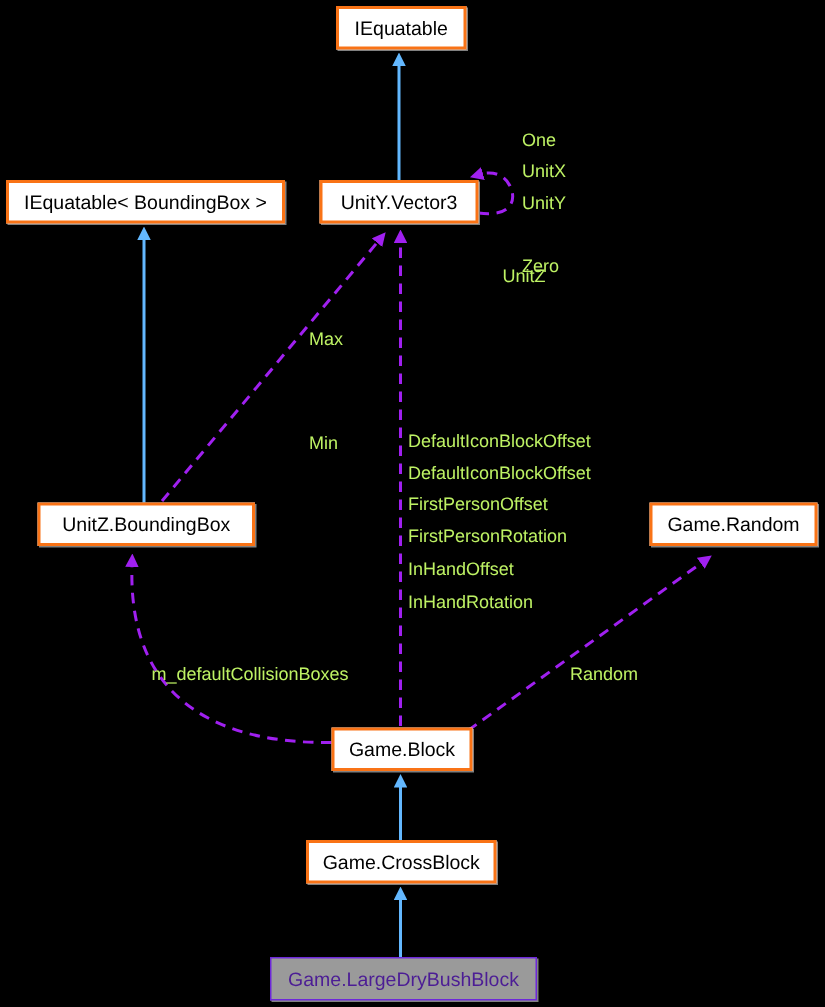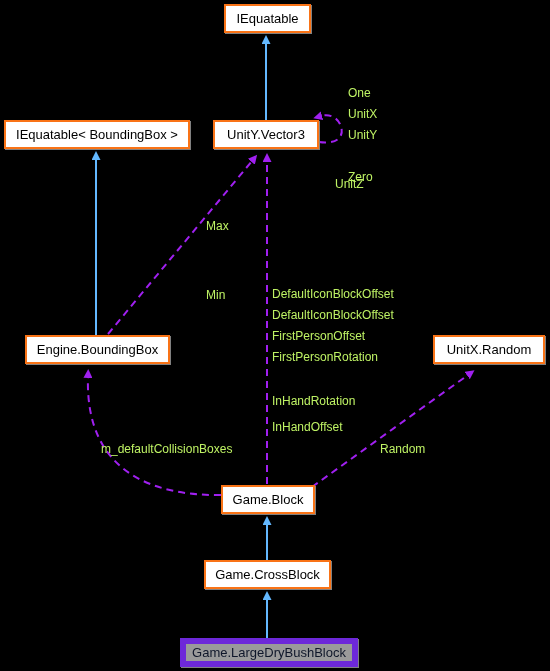--- a/index.html
+++ b/index.html
@@ -32,22 +32,22 @@
     line-height: 1;
     display: flex;
     align-items: center;
     justify-content: center;
     white-space: nowrap;
     z-index: 5;
     box-shadow: 1px 1px 0 0 #808080;
   }
   .node.current {
     background: #9a9a9a;
-    border: 6px solid #6d28d9;
-    color: #0f172a;
+    border: 1px solid #6d28d9;
+    color: #4c1d95;
   }
   .edge-label {
     position: absolute;
     color: #bef264;
     font-size: 12px;
     line-height: 1;
     white-space: nowrap;
     z-index: 4;
   }
 </style>
@@ -91,25 +91,25 @@
 
   <div class="node" style="left:4px; top:120px; width:186px; height:29px;">
     <span>IEquatable&lt; BoundingBox &gt;</span>
   </div>
 
   <div class="node" style="left:213px; top:120px; width:106px; height:29px;">
     <span>UnitY.Vector3</span>
   </div>
 
   <div class="node" style="left:25px; top:335px; width:145px; height:29px;">
-    <span>Engine.BoundingBox</span>
+    <span>UnitZ.BoundingBox</span>
   </div>
 
   <div class="node" style="left:433px; top:335px; width:112px; height:29px;">
-    <span>UnitX.Random</span>
+    <span>Game.Random</span>
   </div>
 
   <div class="node" style="left:221px; top:485px; width:94px; height:29px;">
     <span>Game.Block</span>
   </div>
 
   <div class="node" style="left:204px; top:560px; width:127px; height:29px;">
     <span>Game.CrossBlock</span>
   </div>
 
@@ -123,19 +123,19 @@
   <div class="edge-label" style="left:335px; top:150px;margin-top:28px;">UnitZ</div>
   <div class="edge-label" style="left:348px; top:171px;">Zero</div>
 
   <div class="edge-label" style="left:206px; top:220px;">Max</div>
   <div class="edge-label" style="left:206px; top:241px;margin-top:48px;">Min</div>
 
   <div class="edge-label" style="left:272px; top:288px;">DefaultIconBlockOffset</div>
   <div class="edge-label" style="left:272px; top:309px;">DefaultIconBlockOffset</div>
   <div class="edge-label" style="left:272px; top:330px;">FirstPersonOffset</div>
   <div class="edge-label" style="left:272px; top:351px;">FirstPersonRotation</div>
-  <div class="edge-label" style="left:272px; top:373px;margin-top:48px;">InHandOffset</div>
+  <div class="edge-label" style="left:272px; top:373px;">InHandOffset</div>
   <div class="edge-label" style="left:272px; top:395px;">InHandRotation</div>
 
   <div class="edge-label" style="left:101px; top:443px;">m_defaultCollisionBoxes</div>
   <div class="edge-label" style="left:380px; top:443px;">Random</div>
 
 </div>
 
 </body></html>

